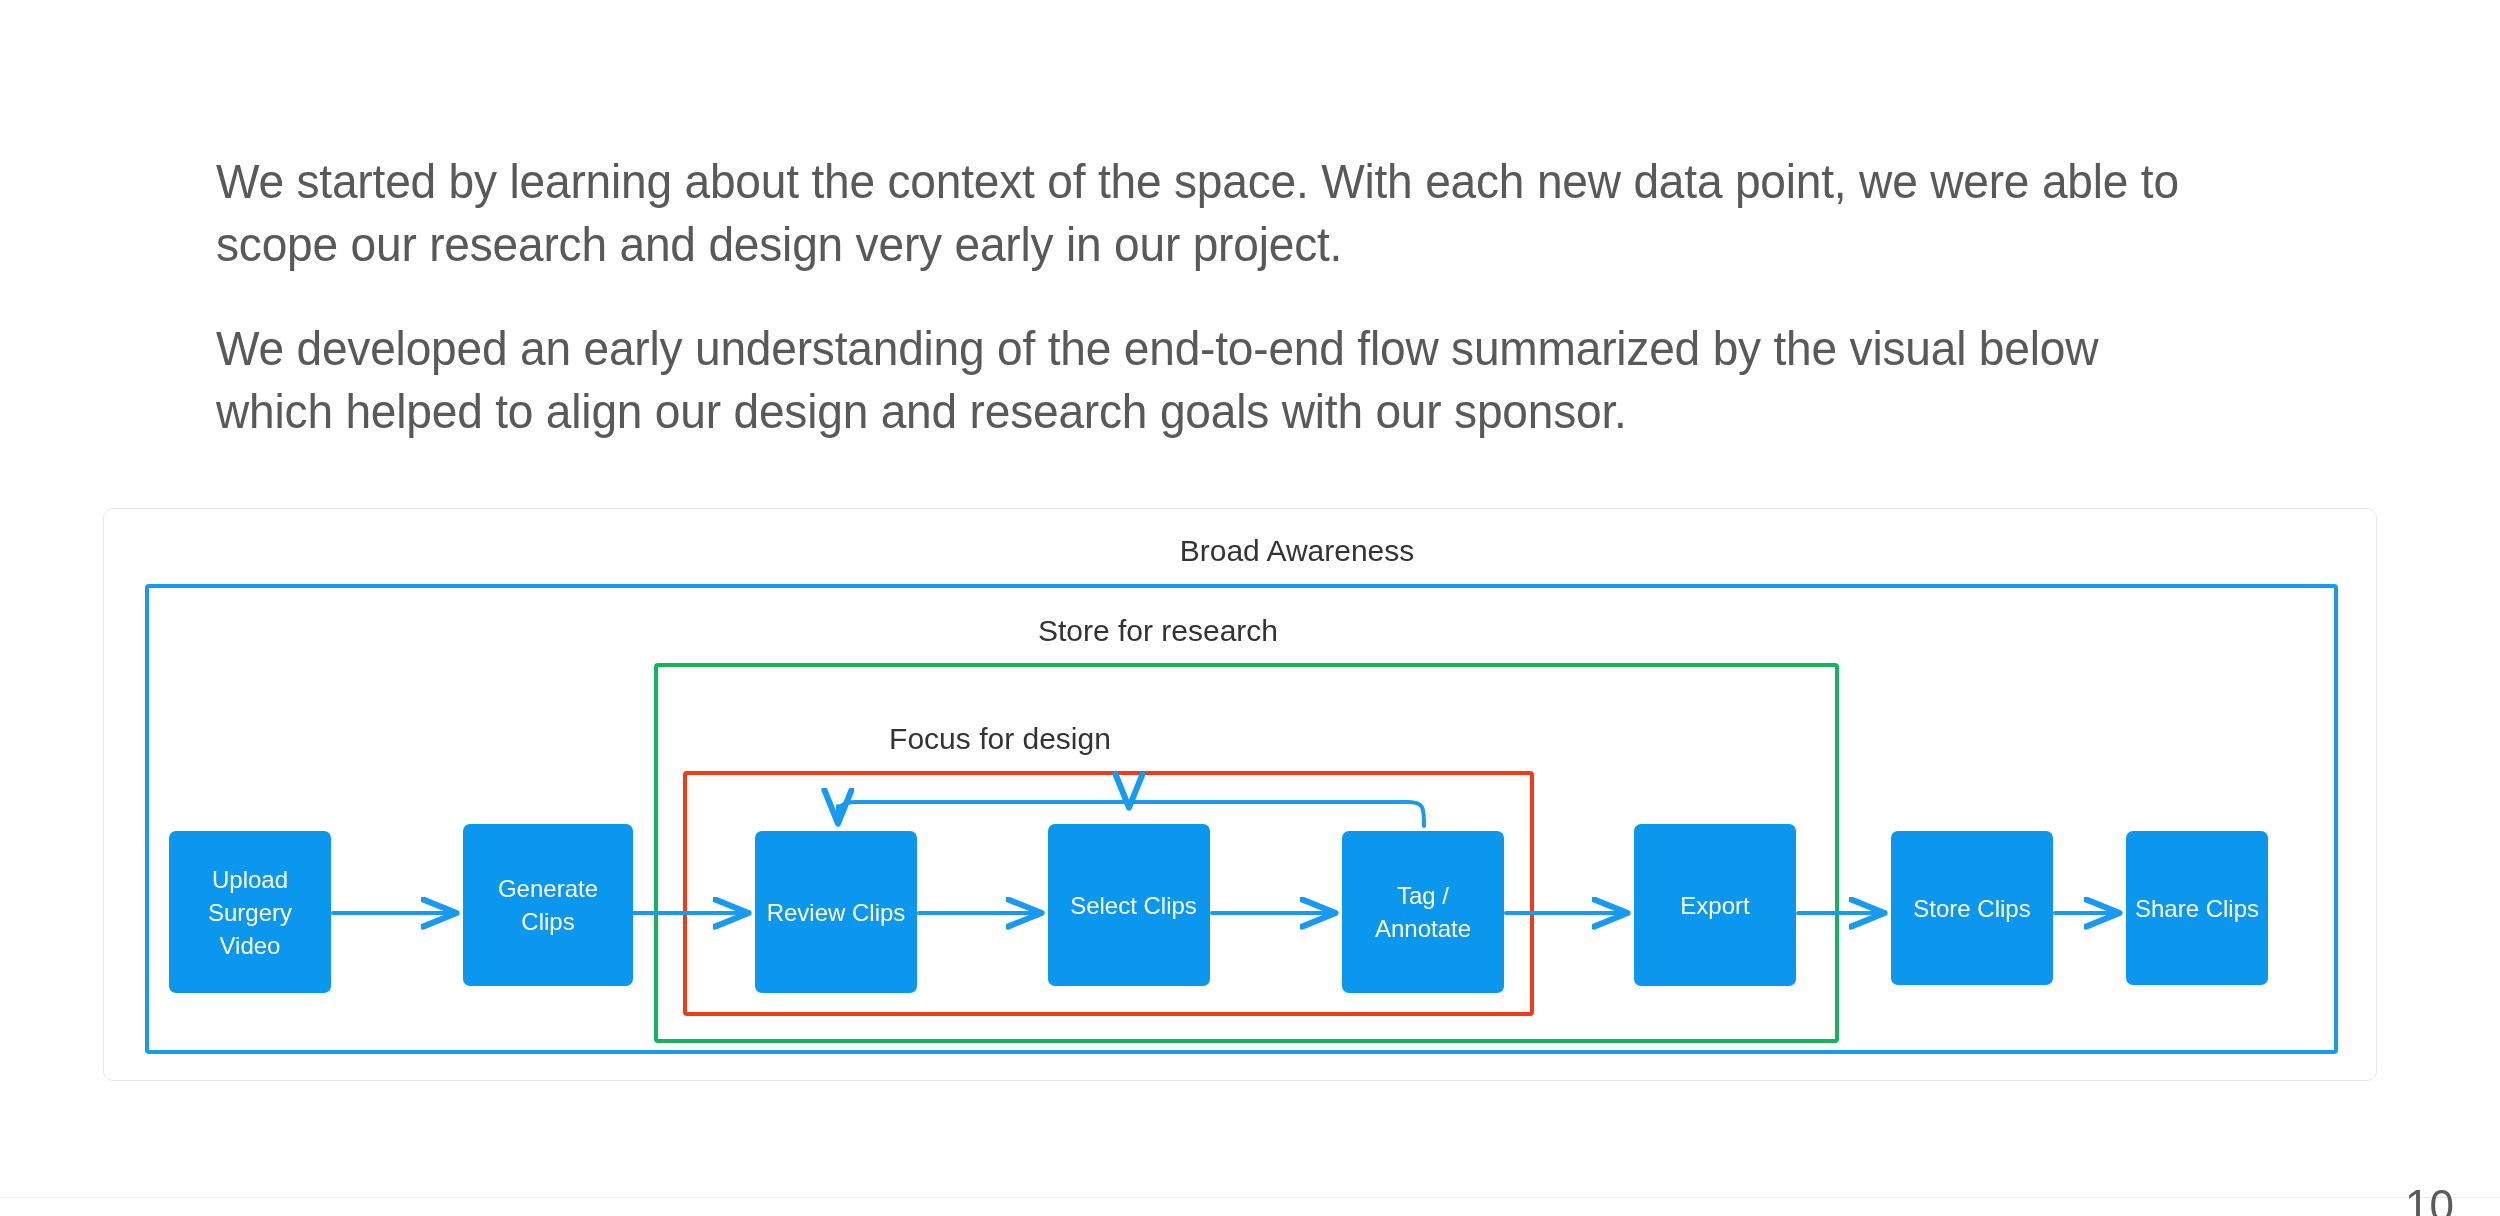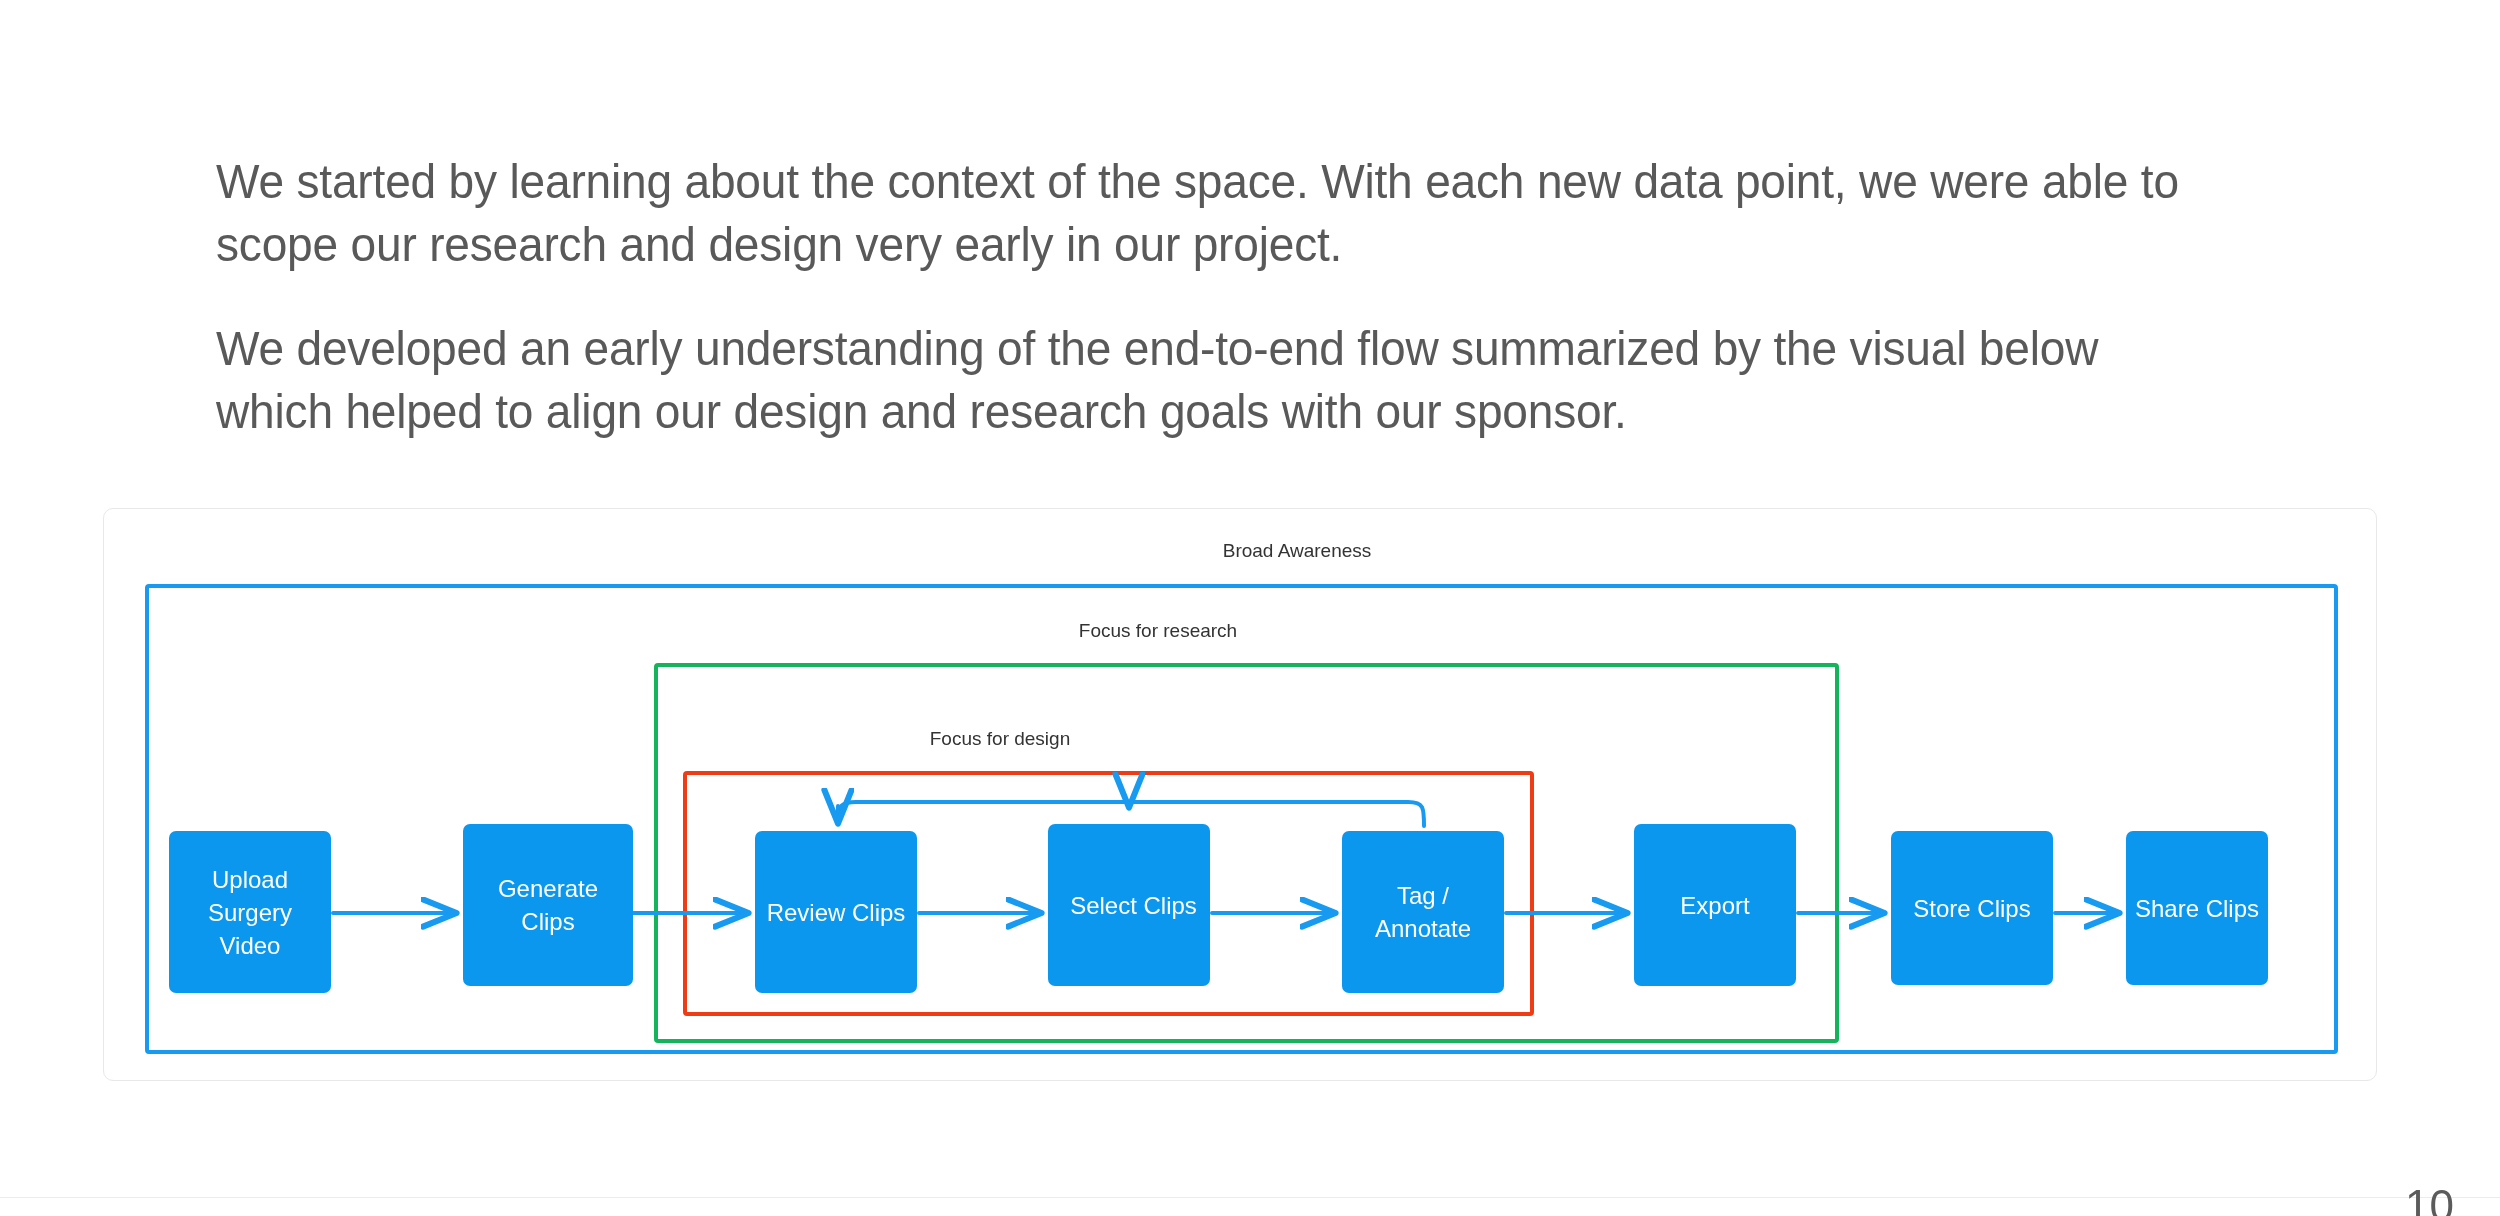--- a/index.html
+++ b/index.html
@@ -82,21 +82,21 @@
     width: 851px;
     height: 245px;
     border: 4px solid #F03C14;
     border-radius: 4px;
   }
 
   .scope-label {
     position: absolute;
     color: #333333;
     font-family: "Liberation Sans", sans-serif;
-    font-size: 19px;
+    font-size: 30px;
     line-height: 29px;
     white-space: nowrap;
     transform: translateX(-50%);
   }
   .label-broad    { left: 1297px; top: 536px; }
   .label-research { left: 1158px; top: 616px; }
   .label-design   { left: 1000px; top: 724px; }
 
   
   .node {
@@ -165,21 +165,21 @@
 
 <div class="diagram-card">
   <div class="diagram-stage">
     <div class="scope scope-broad"></div>
     <div class="scope scope-research"></div>
     <div class="scope scope-design"></div>
   </div>
 </div>
 
 <div class="scope-label label-broad">Broad Awareness</div>
-<div class="scope-label label-research">Focus for research</div>
+<div class="scope-label label-research">Store for research</div>
 <div class="scope-label label-design">Focus for design</div>
 
 <svg class="arrow-layer" viewBox="0 0 2500 1216" xmlns="http://www.w3.org/2000/svg">
   <defs>
     <marker id="ah" markerWidth="10" markerHeight="10" refX="8.6" refY="4" orient="auto" markerUnits="strokeWidth">
       <path d="M0.6,0.6 L9,4 L0.6,7.4" fill="none" stroke="#179AF0" stroke-width="1.5" stroke-linecap="round" stroke-linejoin="round"></path>
     </marker>
     <marker id="ahd" markerWidth="10" markerHeight="10" refX="8.6" refY="4" orient="auto" markerUnits="strokeWidth">
       <path d="M0.6,0.6 L9,4 L0.6,7.4" fill="none" stroke="#179AF0" stroke-width="1.5" stroke-linecap="round" stroke-linejoin="round"></path>
     </marker>

